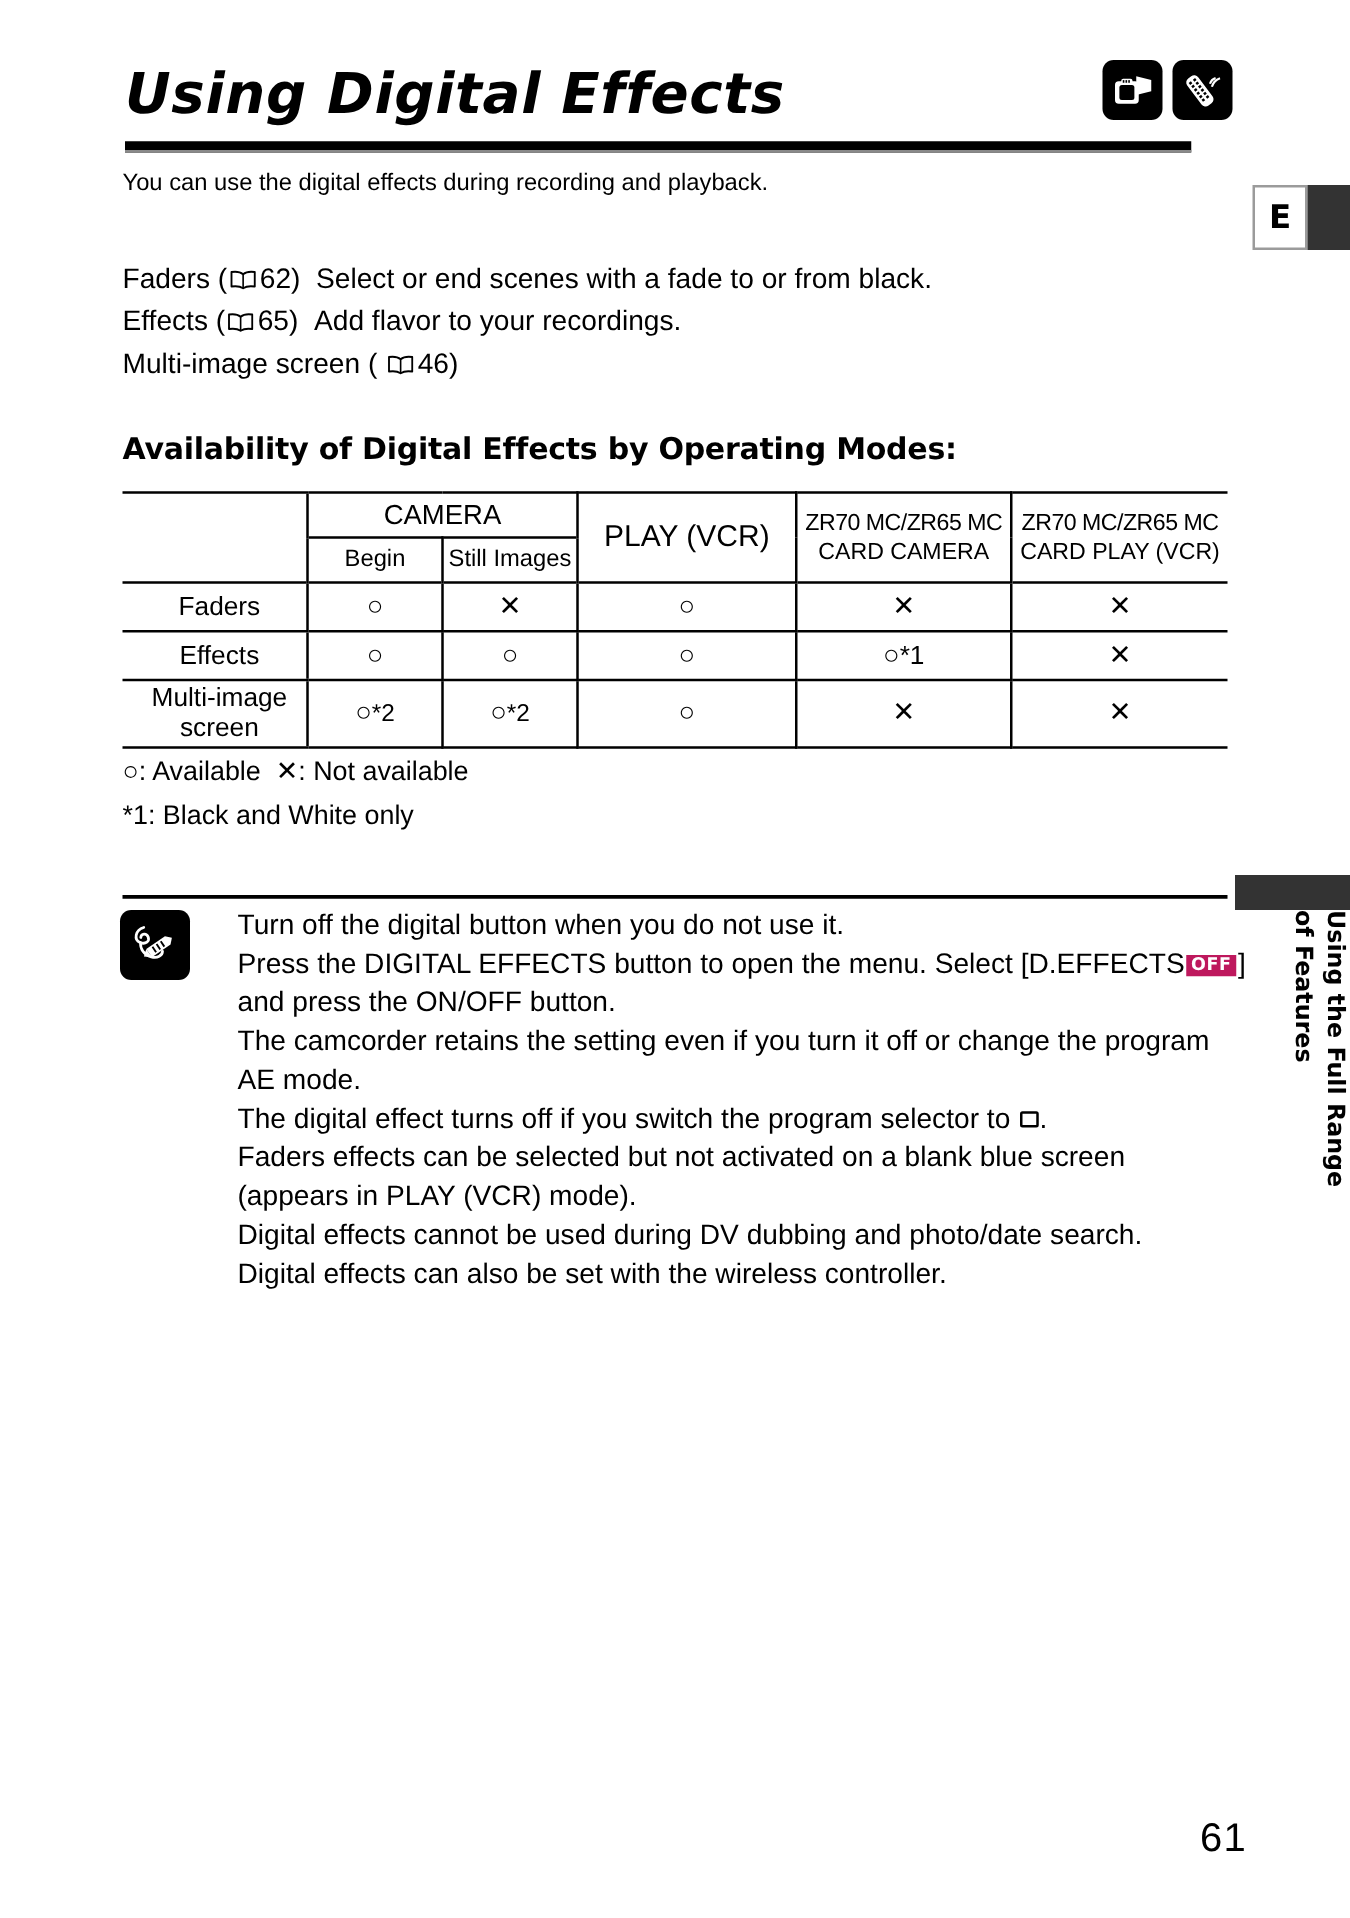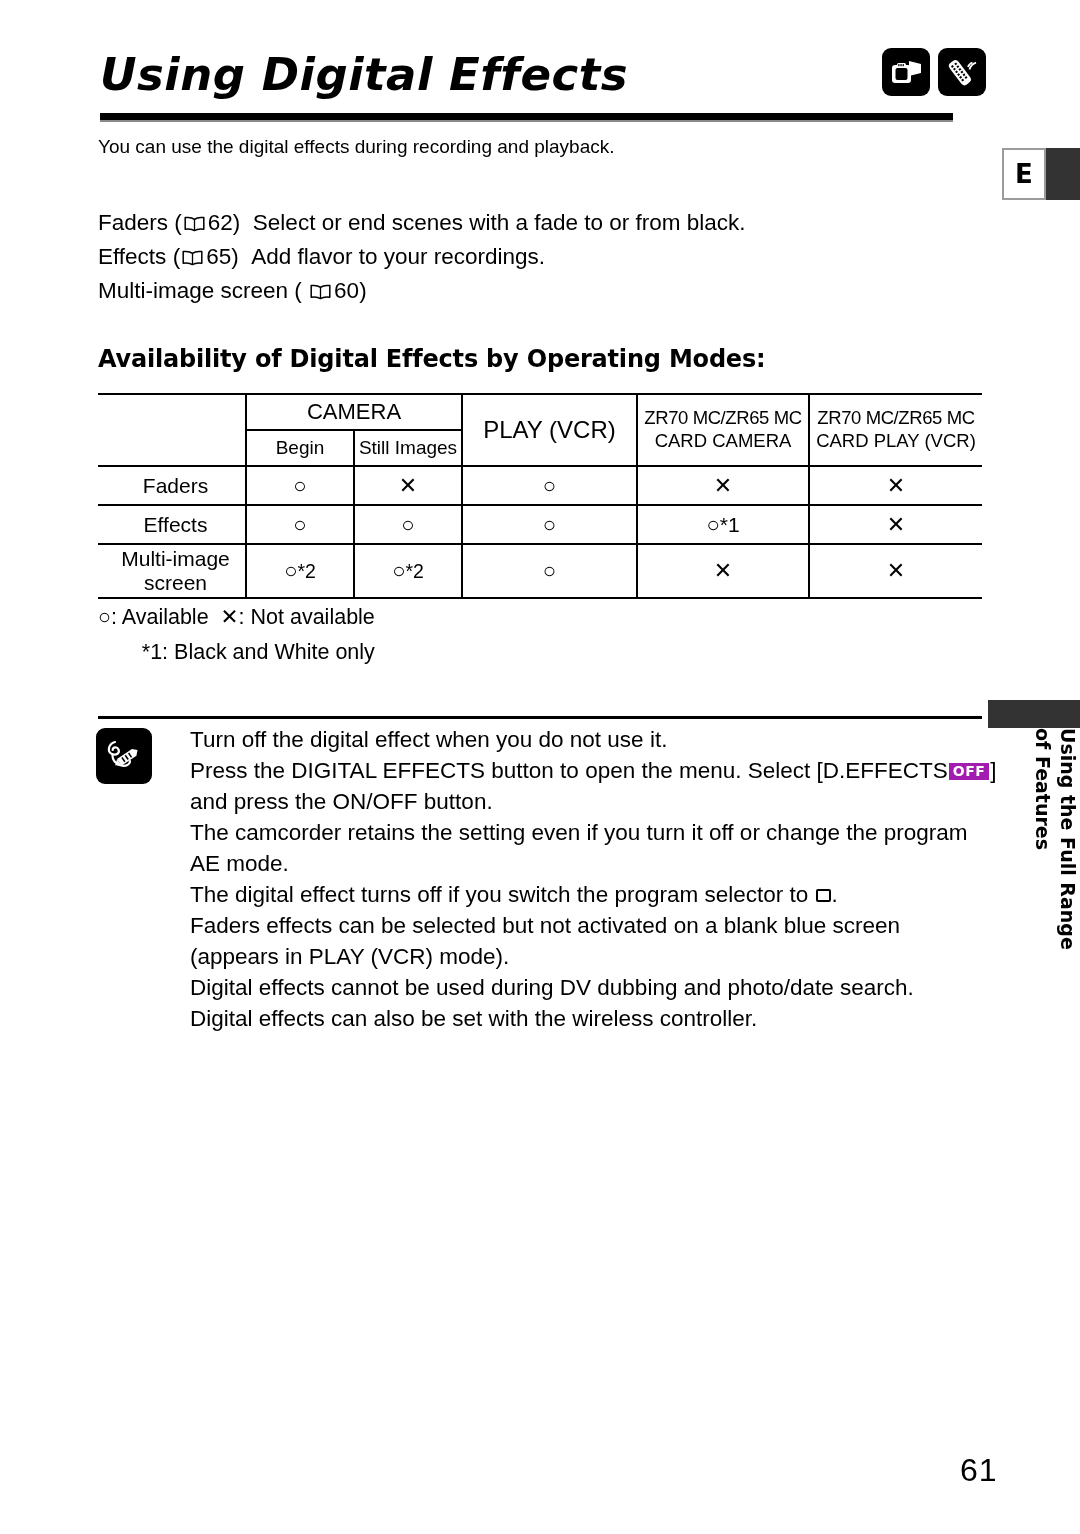--- a/index.html
+++ b/index.html
@@ -183,21 +183,21 @@
   }
 
   
   .legend {
     position: absolute;
     left: 98px;
     top: 600px;
     font-size: 21.5px;
     line-height: 35px;
   }
-  .legend-line { white-space: nowrap; text-align: right; }
+  .legend-line { white-space: nowrap; }
 
   
   .notes-rule {
     position: absolute;
     left: 98px;
     top: 716px;
     width: 884px;
     height: 3px;
     background: #000;
   }
@@ -219,21 +219,21 @@
     top: 724px;
     width: 800px;
     font-size: 22.5px;
     line-height: 31px;
   }
   .note-line { white-space: nowrap; }
   .note-wrap { white-space: normal; }
 
   .offbadge {
     display: inline-block;
-    background: #a21caf;
+    background: #be185d;
     color: #fff;
     font-family: "DejaVu Sans", sans-serif;
     font-size: 14px;
     font-weight: bold;
     letter-spacing: 0.5px;
     padding: 1px 4px 2px 4px;
     line-height: 1;
     vertical-align: 2px;
     margin: 0 1px;
   }
@@ -355,21 +355,21 @@
             <path d="M10.5 3.4 C8 1.3 4.6 1.1 1.2 1.6 L1.2 13.2 C4.6 12.7 8 12.9 10.5 14.6 C13 12.9 16.4 12.7 19.8 13.2 L19.8 1.6 C16.4 1.1 13 1.3 10.5 3.4 Z" fill="none" stroke="#000" stroke-width="1.5" stroke-linejoin="round"></path>
             <line x1="10.5" y1="3.6" x2="10.5" y2="14.4" stroke="#000" stroke-width="1.3"></line>
           </svg></span><span>65</span><span>)</span>
       &nbsp;<span>Add flavor to your recordings.</span>
     </div>
     <div class="bullet-line">
       <span>Multi-image screen</span>
       <span>(</span>&nbsp;<span class="bookicon"><svg width="21" height="16" viewBox="0 0 21 16">
             <path d="M10.5 3.4 C8 1.3 4.6 1.1 1.2 1.6 L1.2 13.2 C4.6 12.7 8 12.9 10.5 14.6 C13 12.9 16.4 12.7 19.8 13.2 L19.8 1.6 C16.4 1.1 13 1.3 10.5 3.4 Z" fill="none" stroke="#000" stroke-width="1.5" stroke-linejoin="round"></path>
             <line x1="10.5" y1="3.6" x2="10.5" y2="14.4" stroke="#000" stroke-width="1.3"></line>
-          </svg></span><span>60</span><span>)</span>
+          </svg></span><span>46</span><span>)</span>
     </div>
   </div>
 
   <div class="sec-heading">Availability of Digital Effects by Operating Modes:</div>
 
   <div class="tablewrap">
     <table class="avail">
       <colgroup>
         <col style="width:148px">
         <col style="width:108px">
@@ -444,21 +444,21 @@
         <path d="M14 18 L9 22 L14 26 Z" fill="#fff"></path>
         <g stroke="#000" stroke-width="1.5">
           <line x1="19" y1="19.4" x2="19" y2="24.6"></line>
           <line x1="23" y1="19.4" x2="23" y2="24.6"></line>
           <line x1="27" y1="19.4" x2="27" y2="24.6"></line>
         </g>
       </g>
     </svg>
   </div>
   <div class="notes">
-    <div class="note-line">Turn off the digital effect when you do not use it.</div>
+    <div class="note-line">Turn off the digital button when you do not use it.</div>
     <div class="note-line">
       <span>Press the DIGITAL EFFECTS button to open the menu. Select [D.EFFECTS</span><span class="offbadge">OFF</span><span>]</span>
     </div>
     <div class="note-line">and press the ON/OFF button.</div>
     <div class="note-wrap">The camcorder retains the setting even if you turn it off or change the program AE mode.</div>
     <div class="note-line">
       <span>The digital effect turns off if you switch the program selector to</span>
       <span class="sqicon"></span><span>.</span>
     </div>
     <div class="note-wrap">Faders effects can be selected but not activated on a blank blue screen (appears in PLAY (VCR) mode).</div>

